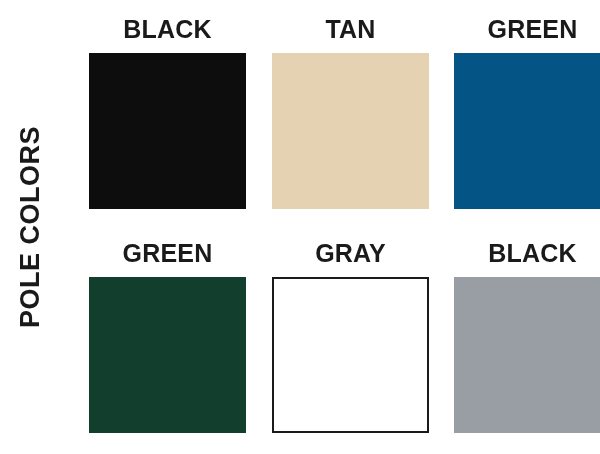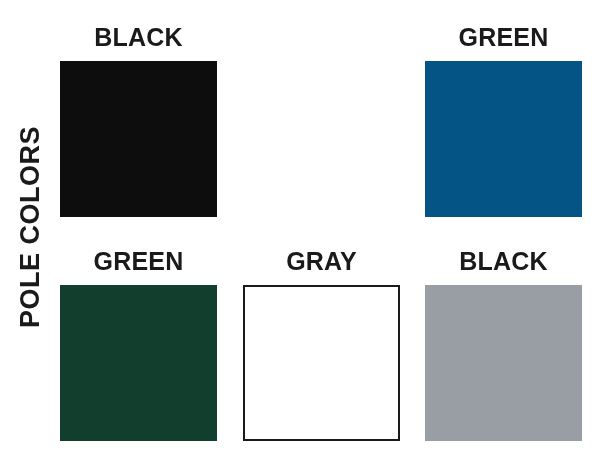--- a/index.html
+++ b/index.html
@@ -59,23 +59,24 @@
     position: absolute;
     left: 0;
     width: 523px;
     height: 196px;
   }
   .row-0 { top: 0px; }
   .row-1 { top: 224px; padding-left: 12px; }
 
   .cell {
     position: absolute;
-    top: 8px;
+    top: 0;
     width: 183px;
     height: 196px;
+    margin-left: 29px;
   }
   .cell-0 { left: 0px; }
   .cell-1 { left: 183px; }
   .cell-2 { left: 365px; }
 
   .swatch-label {
     position: absolute;
     left: 0;
     top: 0;
     width: 157px;
@@ -111,20 +112,24 @@
     <div class="side-label" style="color: rgb(26, 26, 26);">POLE COLORS</div>
   </div>
 
   <div class="grid">
 
     <div class="row row-0">
       <div class="cell cell-0">
         <div class="swatch-label">BLACK</div>
         <div class="swatch" style="background: rgb(13, 13, 13);"></div>
       </div>
+      <div class="cell cell-1">
+        <div class="swatch-label">TAN</div>
+        <div class="swatch" style="background: rgb(228, 210, 179);"></div>
+      </div>
       <div class="cell cell-2">
         <div class="swatch-label">GREEN</div>
         <div class="swatch" style="background: rgb(4, 85, 133);"></div>
       </div>
     </div>
 
     <div class="row row-1">
       <div class="cell cell-0">
         <div class="swatch-label">GREEN</div>
         <div class="swatch" style="background: rgb(18, 62, 46);"></div>

